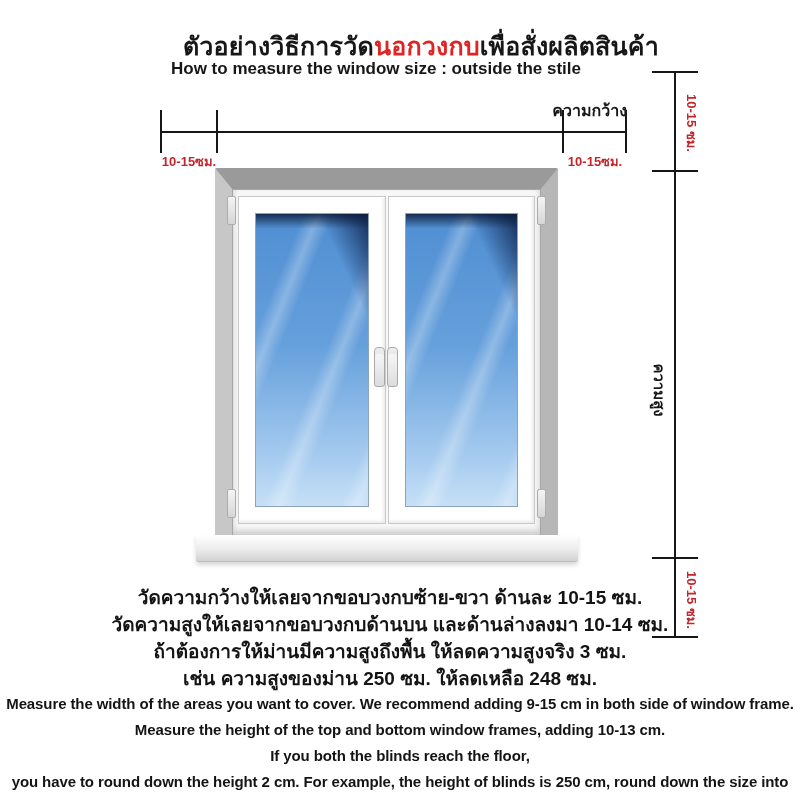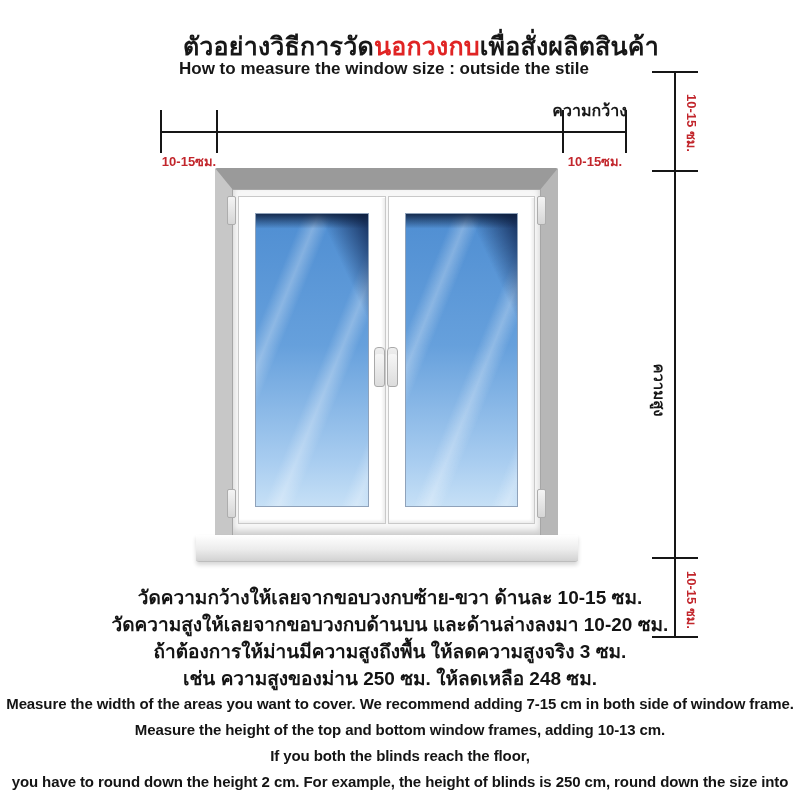--- a/index.html
+++ b/index.html
@@ -4,21 +4,21 @@
 <style>
   html,body{margin:0;padding:0;background:#ffffff;}
   body{font-family:"Liberation Sans","DejaVu Sans",sans-serif;color:#171717;}
   .page{position:relative;width:800px;height:800px;background:#fff;overflow:hidden;}
 
   
   .title-th{position:absolute;left:0;top:26px;width:752px;text-align:center;
             font-size:25px;font-weight:700;letter-spacing:.2px;padding-left:45px;}
   .title-th .hl{color:#e02424;}
   .title-en{position:absolute;left:0;top:59px;width:752px;text-align:center;
-            font-size:17px;font-weight:700;margin-left:8px;}
+            font-size:17px;font-weight:700;}
 
   
   .w-label{position:absolute;left:160px;top:98px;width:467px;text-align:right;
            font-size:16px;font-weight:600;}
   .h-line{position:absolute;left:160px;top:131px;width:467px;height:2px;background:#161616;}
   .vtick{position:absolute;top:110px;width:2px;height:43px;background:#161616;}
   .red-offset{position:absolute;top:112px;font-size:13px;font-weight:700;color:#c2262c;text-align:center;margin-top:39px;}
   .red-offset.left{left:159px;width:60px;}
   .red-offset.right{left:563px;width:64px;}
 
@@ -104,25 +104,25 @@
   <div class="handle h1"></div>
   <div class="handle h2"></div>
   <div class="hinge tl"></div>
   <div class="hinge tr"></div>
   <div class="hinge bl"></div>
   <div class="hinge br"></div>
   <div class="sill"></div>
 
   <div class="th-block">
     <div>วัดความกว้างให้เลยจากขอบวงกบซ้าย-ขวา ด้านละ 10-15 ซม.</div>
-    <div>วัดความสูงให้เลยจากขอบวงกบด้านบน และด้านล่างลงมา 10-20 ซม.</div>
+    <div>วัดความสูงให้เลยจากขอบวงกบด้านบน และด้านล่างลงมา 10-14 ซม.</div>
     <div>ถ้าต้องการให้ม่านมีความสูงถึงพื้น ให้ลดความสูงจริง 3 ซม.</div>
     <div>เช่น ความสูงของม่าน 250 ซม. ให้ลดเหลือ 248 ซม.</div>
   </div>
 
   <div class="en-block">
-    <div>Measure the width of the areas you want to cover. We recommend adding 7-15 cm in both side of window frame.</div>
+    <div>Measure the width of the areas you want to cover. We recommend adding 9-15 cm in both side of window frame.</div>
     <div>Measure the height of the top and bottom window frames, adding 10-13 cm.</div>
     <div>If you both the blinds reach the floor,</div>
     <div>you have to round down the height 2 cm. For example, the height of blinds is 250 cm, round down the size into 248 cm.</div>
   </div>
 
 </div>
 
 </body></html>

